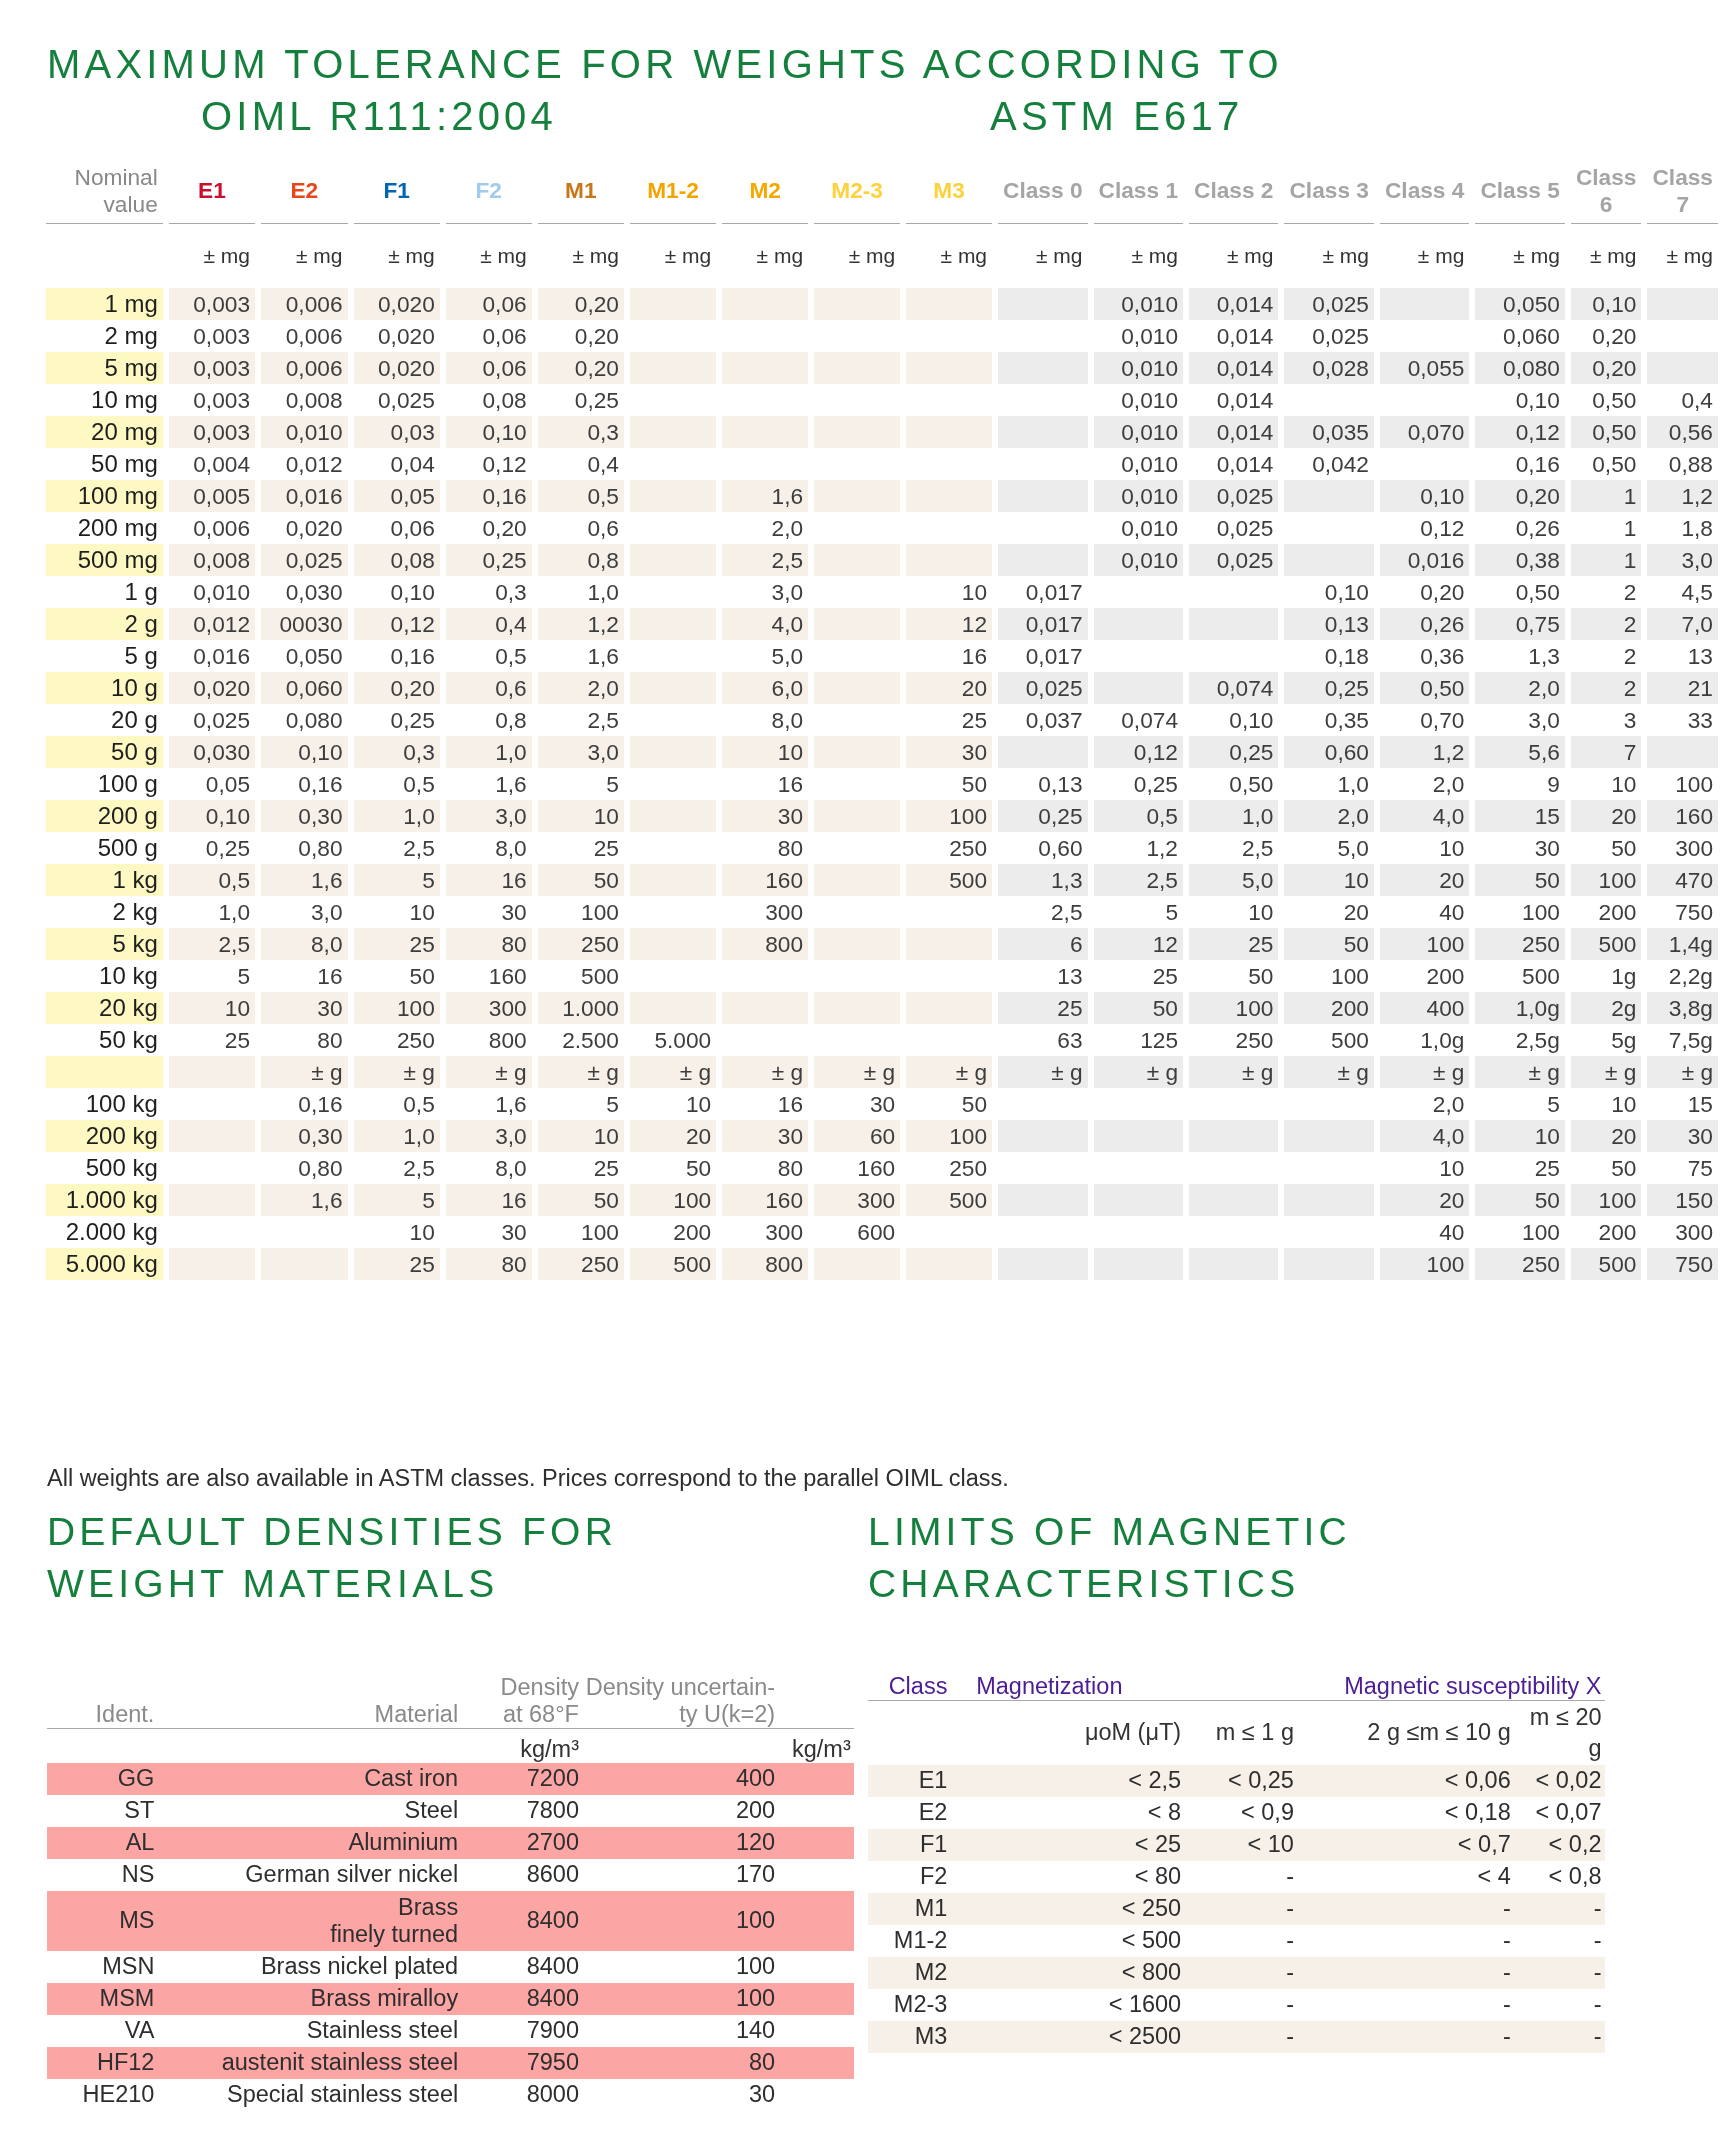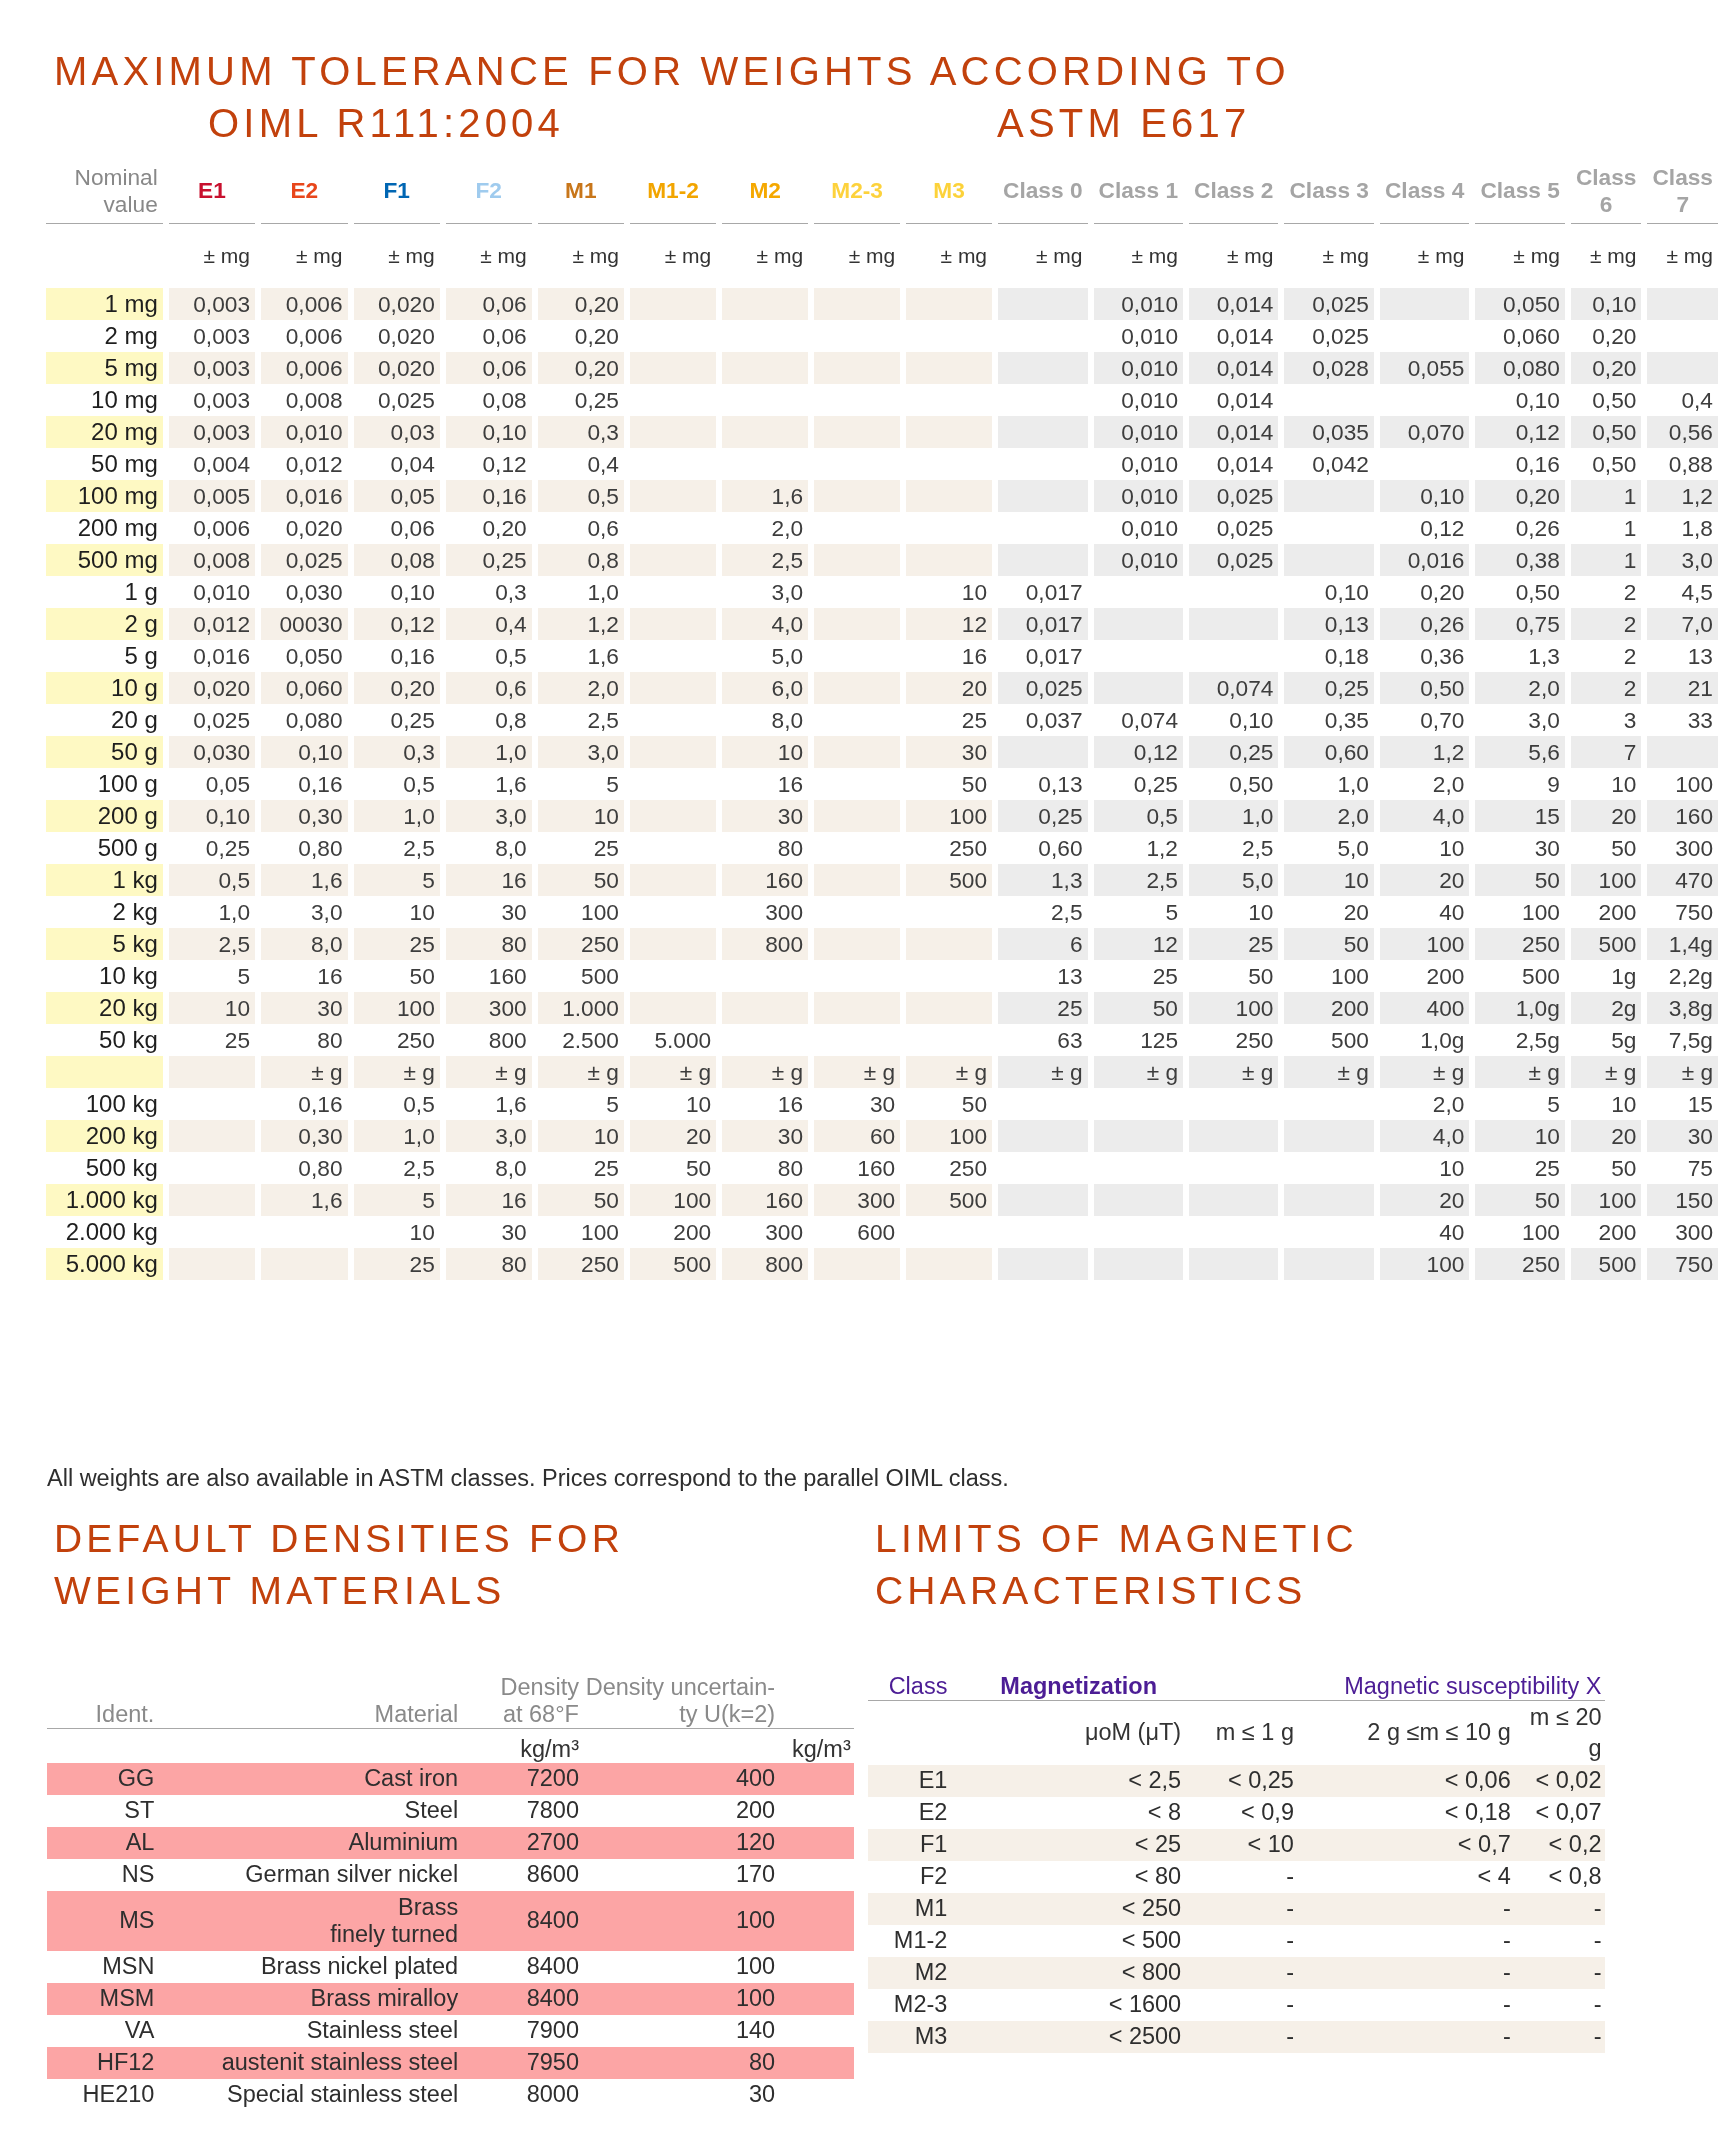--- a/index.html
+++ b/index.html
@@ -2,22 +2,22 @@
 <html style="font-size:13.4px"><head>
 <meta charset="utf-8">
 <style>
   html, body { margin: 0; padding: 0; background: #ffffff; }
   body {
     width: 1724px; height: 2148px; position: relative; overflow: hidden;
     font-family: "Liberation Sans", "DejaVu Sans", sans-serif;
     color: #3a3a3a;
   }
   .title {
-    position: absolute; color: #c2410c; font-weight: normal;
-    letter-spacing: 4.2px; margin: 7px; white-space: nowrap;
+    position: absolute; color: #15803d; font-weight: normal;
+    letter-spacing: 4.2px; margin: 0; white-space: nowrap;
     font-family: "Liberation Sans", sans-serif;
   }
   #t-main-1 { left: 47px; top: 42px; font-size: 40px; }
   #t-main-2 { left: 201px; top: 94px; font-size: 40px; }
   #t-main-3 { left: 990px; top: 94px; font-size: 40px; }
   #t-dens-1 { left: 47px; top: 1510px; font-size: 39px; }
   #t-dens-2 { left: 47px; top: 1562px; font-size: 39px; }
   #t-mag-1 { left: 868px; top: 1510px; font-size: 39px; }
   #t-mag-2 { left: 868px; top: 1562px; font-size: 39px; }
 
@@ -64,21 +64,21 @@
   #dens .c4 { width: 158px; padding-right: 79px; }
   #dens tbody tr.tall td { height: 60px; }
 
   
   #mag {
     position: absolute; left: 868px; top: 1666px;
     border-collapse: collapse; font-size: 23.5px;
   }
   #mag th, #mag td { text-align: right; padding: 0 3.4px; white-space: nowrap; line-height: 1.15; }
   #mag thead th { font-weight: normal; color: #4c1d95; height: 34px; vertical-align: bottom; border-bottom: 1.7px solid #a8a8a8; }
-  #mag thead th.left { text-align: center; font-weight: bold; }
+  #mag thead th.left { text-align: left; }
   #mag tr.unit-row td { height: 64px; color: #333; vertical-align: middle; }
   #mag tbody td { height: 32px; color: #2e2e2e; }
   #mag tbody tr.band td { background: #f6f0e8; }
   #mag .m1 { width: 76px; }
   #mag .m2 { width: 227px; }
   #mag .m3 { width: 106px; }
   #mag .m4 { width: 210px; }
   #mag .m5 { width: 84px; }
 </style>
 </head>

